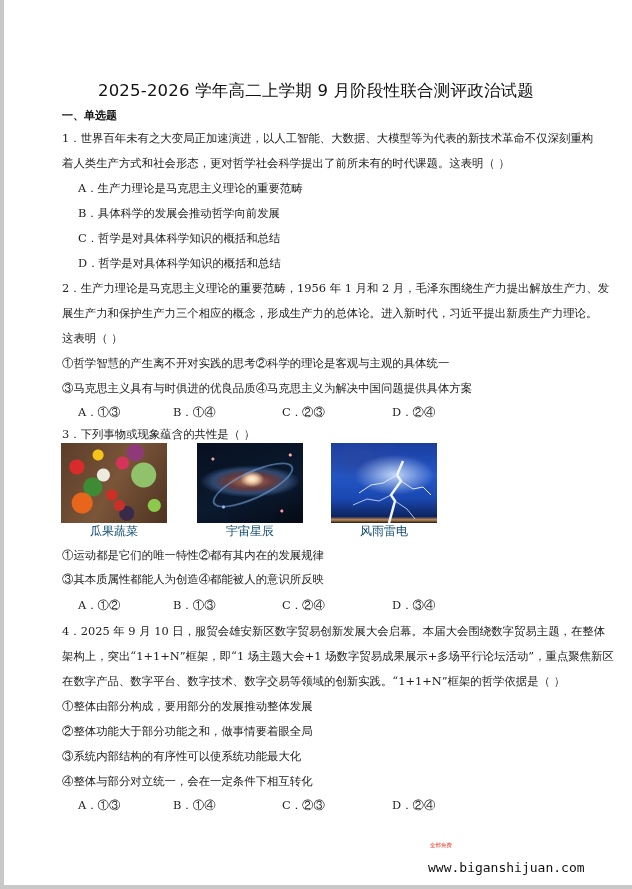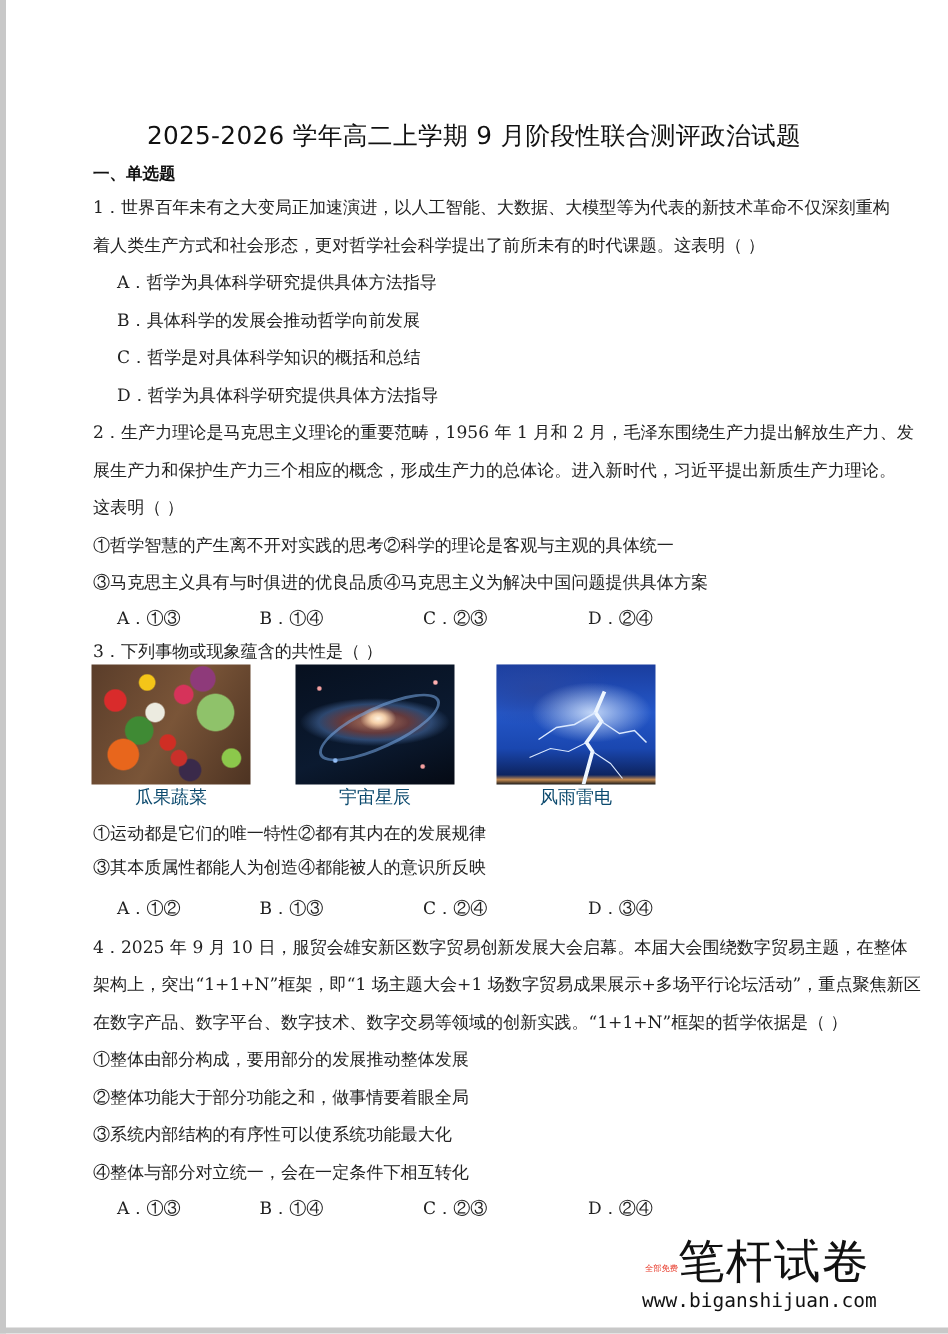--- a/index.html
+++ b/index.html
@@ -73,24 +73,24 @@
 
 <div class="left-bar"></div>
 <div class="bottom-bar"></div>
 
 <div class="title">2025-2026 学年高二上学期 9 月阶段性联合测评政治试题</div>
 <div class="line section" style="top:109px;">一、单选题</div>
 
 <div>
   <div class="line" style="top:131px;">1．世界百年未有之大变局正加速演进，以人工智能、大数据、大模型等为代表的新技术革命不仅深刻重构</div>
   <div class="line" style="top:156px;">着人类生产方式和社会形态，更对哲学社会科学提出了前所未有的时代课题。这表明（    ）</div>
-  <div class="line opt" style="top:181px;">A．哲学为具体科学研究提供具体方法指导</div>
+  <div class="line opt" style="top:181px;">A．生产力理论是马克思主义理论的重要范畴</div>
   <div class="line opt" style="top:206px;">B．具体科学的发展会推动哲学向前发展</div>
   <div class="line opt" style="top:231px;">C．哲学是对具体科学知识的概括和总结</div>
-  <div class="line opt" style="top:256px;">D．哲学为具体科学研究提供具体方法指导</div>
+  <div class="line opt" style="top:256px;">D．哲学是对具体科学知识的概括和总结</div>
 </div>
 
 <div>
   <div class="line" style="top:281px;">2．生产力理论是马克思主义理论的重要范畴，1956 年 1 月和 2 月，毛泽东围绕生产力提出解放生产力、发</div>
   <div class="line" style="top:306px;">展生产力和保护生产力三个相应的概念，形成生产力的总体论。进入新时代，习近平提出新质生产力理论。</div>
   <div class="line" style="top:331px;">这表明（    ）</div>
   <div class="line" style="top:356px;">①哲学智慧的产生离不开对实践的思考②科学的理论是客观与主观的具体统一</div>
   <div class="line" style="top:381px;">③马克思主义具有与时俱进的优良品质④马克思主义为解决中国问题提供具体方案</div>
   <div class="choices" style="top:405px;">
     <span class="ch" style="left:0px;">A．①③</span>
@@ -141,15 +141,14 @@
   <div class="choices" style="top:798px;">
     <span class="ch" style="left:0px;">A．①③</span>
     <span class="ch" style="left:95px;">B．①④</span>
     <span class="ch" style="left:204px;">C．②③</span>
     <span class="ch" style="left:314px;">D．②④</span>
   </div>
 </div>
 
 <div class="logo">
   <div class="logo-free">全部免费</div>
-  <div class="logo-big">笔杆试卷</div>
   <div class="logo-url">www.biganshijuan.com</div>
 </div>
 
 </body></html>

